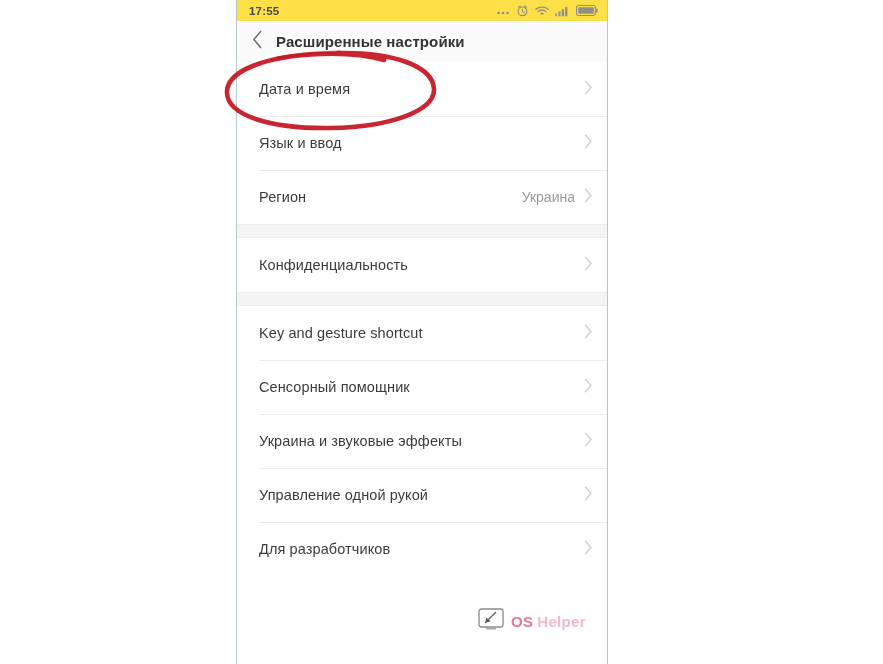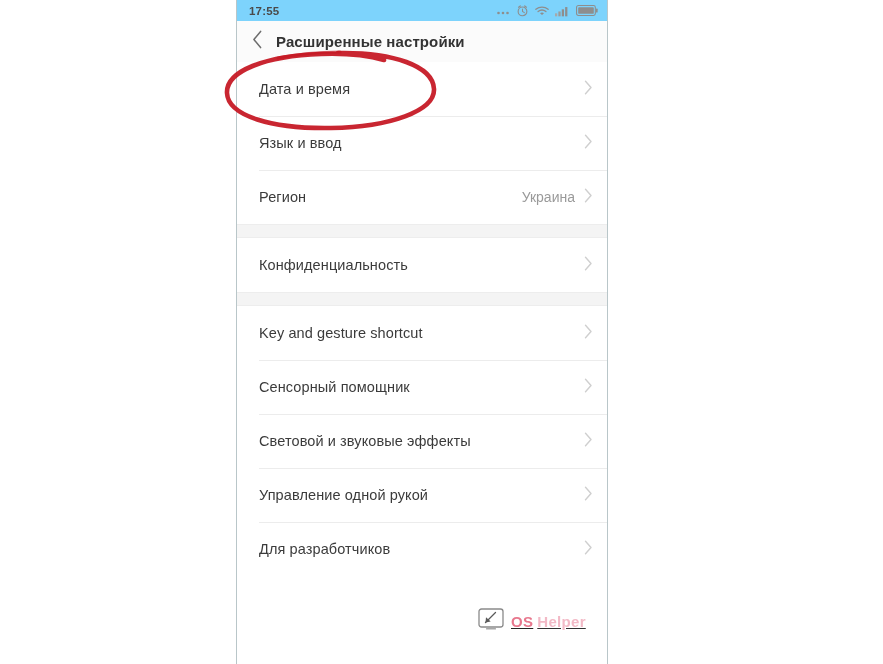--- a/index.html
+++ b/index.html
@@ -29,21 +29,21 @@
     background: #ffffff;
     border-left: 1px solid #b9c6c9;
     border-right: 1px solid #b9c6c9;
     overflow: hidden;
   }
 
   
   .status-bar {
     position: relative;
     height: 21px;
-    background: #7dd3fc;
+    background: #fde047;
     display: flex;
     align-items: center;
     justify-content: space-between;
     padding: 0 9px 0 12px;
   }
   .status-time {
     font-size: 11.5px;
     font-weight: bold;
     color: #4a4a4a;
     letter-spacing: .2px;
@@ -143,21 +143,20 @@
     position: absolute;
     left: 241px;
     top: 607px;
     width: 150px;
     height: 28px;
     display: flex;
     align-items: center;
     gap: 7px;
     z-index: 30;
     pointer-events: none;
-    text-decoration: underline;
   }
   .wm-text {
     display: flex;
     align-items: baseline;
     gap: 4px;
     font-size: 15px;
     font-weight: bold;
     letter-spacing: .3px;
   }
   .wm-os { color: #e4607a; opacity: .85; }
@@ -291,21 +290,21 @@
         <div class="row">
           <span class="row-label">Сенсорный помощник</span>
           <span class="row-value"></span>
           <span class="chev">
             <svg width="9" height="15" viewBox="0 0 9 15">
                 <path d="M1.5 1.3 7 7.5l-5.5 6.2" fill="none" stroke="#cfcfcf" stroke-width="1.4" stroke-linecap="round" stroke-linejoin="round"></path>
               </svg>
           </span>
         </div>
         <div class="row">
-          <span class="row-label">Световой и звуковые эффекты</span>
+          <span class="row-label">Украина и звуковые эффекты</span>
           <span class="row-value"></span>
           <span class="chev">
             <svg width="9" height="15" viewBox="0 0 9 15">
                 <path d="M1.5 1.3 7 7.5l-5.5 6.2" fill="none" stroke="#cfcfcf" stroke-width="1.4" stroke-linecap="round" stroke-linejoin="round"></path>
               </svg>
           </span>
         </div>
         <div class="row">
           <span class="row-label">Управление одной рукой</span>
           <span class="row-value"></span>

